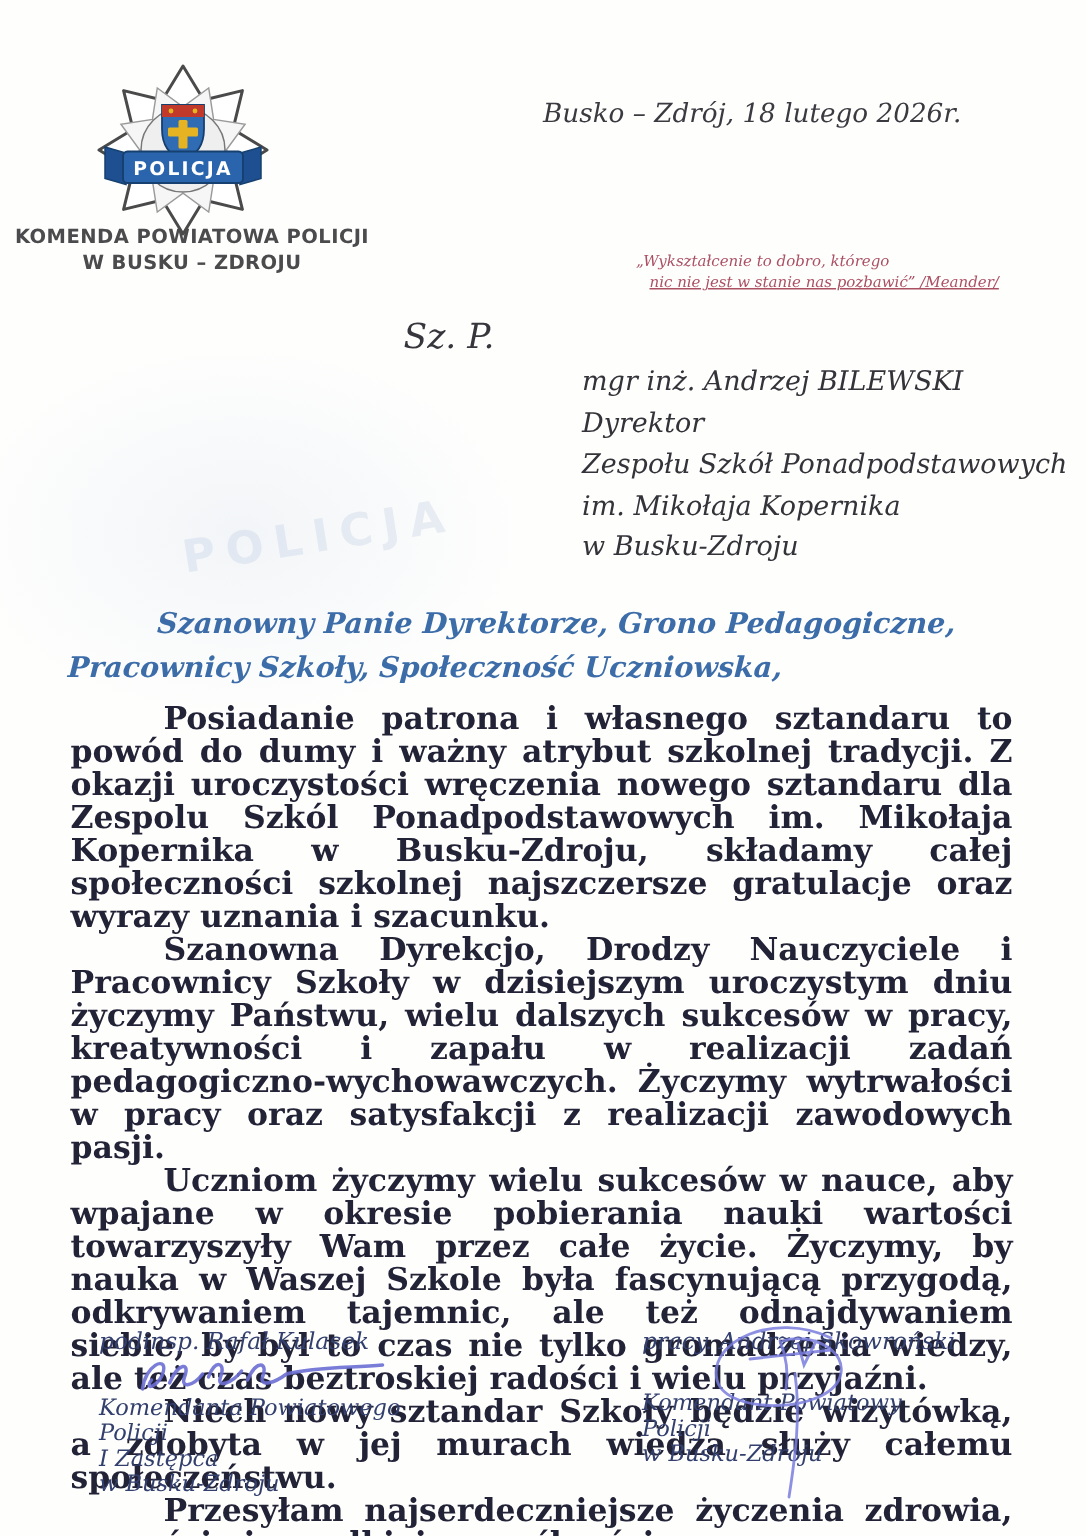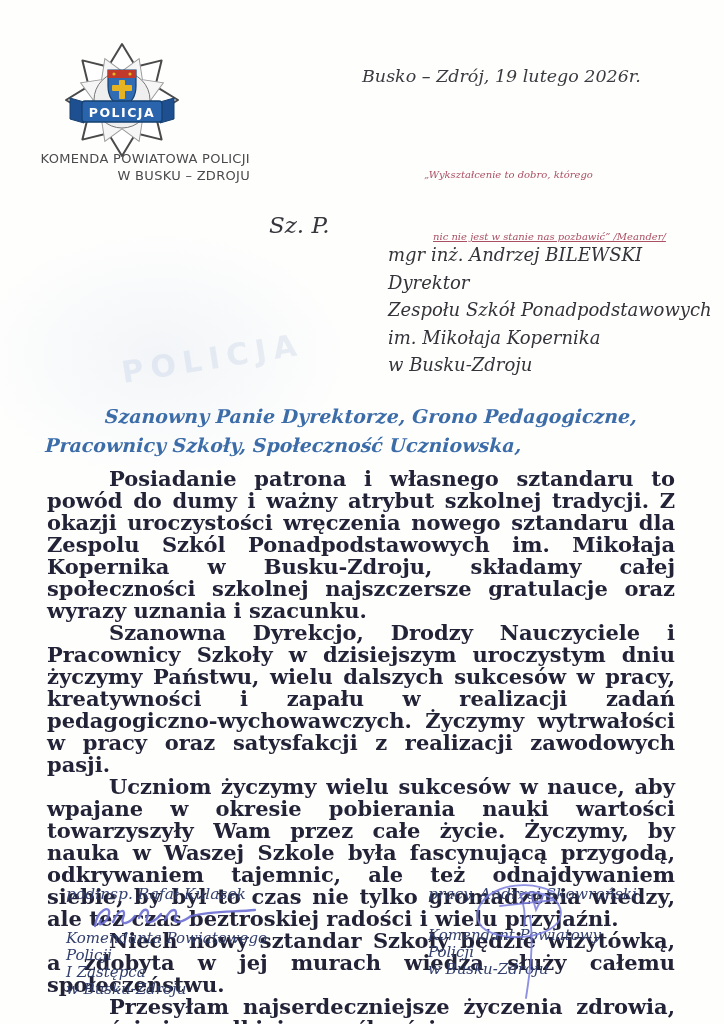--- a/index.html
+++ b/index.html
@@ -8,35 +8,35 @@
     width:724px;height:1024px;
     margin:0 auto;
     background:#fefefd;
     overflow:hidden;
     font-family:"DejaVu Serif","Liberation Serif",serif;
   }
   
   .logo{position:absolute;left:62px;top:40px;width:120px;height:120px;}
   .org{
     position:absolute;left:6px;top:150px;width:244px;
-    text-align:right;
+    text-align:center;
     font-family:"DejaVu Sans","Liberation Sans",sans-serif;
-    font-weight:normal;font-size:13px;line-height:17px;
+    font-weight:bold;font-size:13px;line-height:17px;
     color:#4b4b4d;letter-spacing:.3px;
   }
   .date-line{
     position:absolute;left:362px;top:66px;width:330px;
     font-style:italic;font-size:17.5px;color:#3a3a40;
   }
   .motto{
     position:absolute;left:424px;top:168px;width:280px;
     font-style:italic;font-size:10px;line-height:14px;
     color:#ab4f63;
   }
-  .motto .l2{padding-left:9px;text-decoration:underline;margin-top:48px;}
+  .motto .l2{padding-left:9px;text-decoration:underline;}
   
   .szp{
     position:absolute;left:269px;top:212px;
     font-style:italic;font-size:23px;color:#36363d;
   }
   .recipient{
     position:absolute;left:340px;top:241px;width:330px;
     font-style:italic;font-size:18px;line-height:27.5px;color:#33333a;margin-left:48px;
   }
   
@@ -108,21 +108,21 @@
       <rect x="20" y="61" width="80" height="21" rx="3" fill="#2a64ad" stroke="#16406f" stroke-width="1.3"></rect>
       <text x="60" y="76.5" text-anchor="middle" font-family="DejaVu Sans, sans-serif" font-size="12.5" font-weight="bold" fill="#ffffff" letter-spacing="1.5">POLICJA</text>
     </svg>
   </div>
 
   <div class="org">
     <div>KOMENDA POWIATOWA POLICJI</div>
     <div>W BUSKU – ZDROJU</div>
   </div>
 
-  <div class="date-line">Busko – Zdrój, 19 lutego 2026r.</div>
+  <div class="date-line">Busko – Zdrój, 18 lutego 2026r.</div>
 
   <div class="motto">
     <div class="l1">„Wykształcenie to dobro, którego</div>
     <div class="l2">nic nie jest w stanie nas pozbawić” /Meander/</div>
   </div>
 
   <div class="szp">Sz. P.</div>
   <div class="recipient">
     <div>mgr inż. Andrzej BILEWSKI</div>
     <div>Dyrektor</div>

